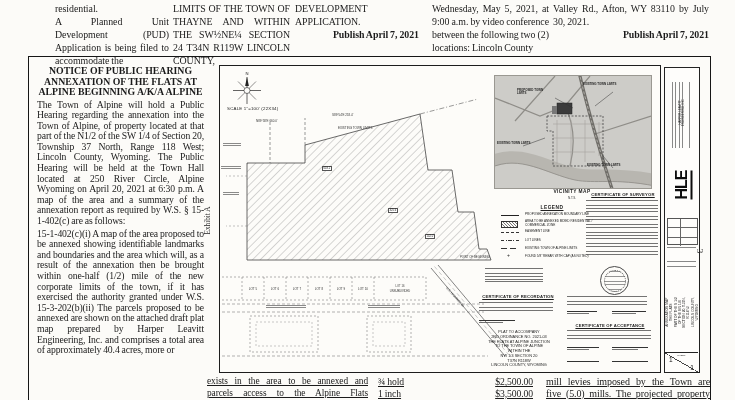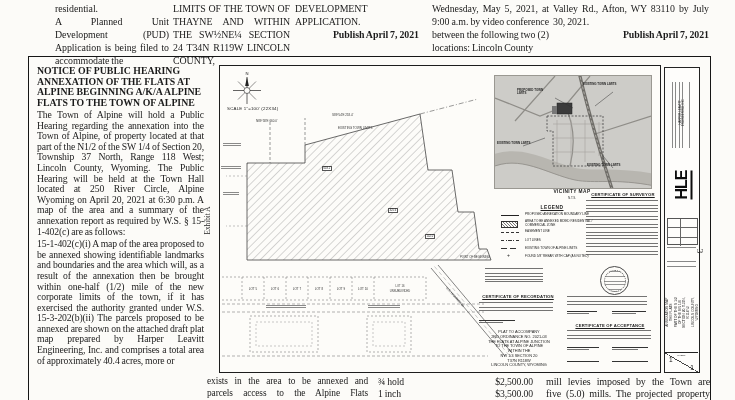--- a/index.html
+++ b/index.html
@@ -11,21 +11,21 @@
   .tc1{left:55px;width:114px;}
   .tc2{left:173px;width:117px;}
   .tc3{left:295px;width:124px;}
   .tc4{left:432px;width:117px;}
   .tc5{left:553px;width:156px;}
   .publish{text-align:right;font-weight:bold;}
   
   .notice-box{position:absolute;left:28px;top:56px;width:681px;height:344px;
               border:1.6px solid #161616;border-bottom:none;}
   .notice-text{position:absolute;left:8px;top:9px;width:167px;}
-  .ntitle{font-weight:bold;font-size:9.8px;line-height:10.5px;white-space:nowrap;}
+  .ntitle{font-weight:bold;text-align:center;font-size:9.8px;line-height:10.5px;white-space:nowrap;}
   .nbody{font-size:9.7px;line-height:10.6px;text-align:justify;margin-top:2px;
          letter-spacing:-0.12px;word-spacing:-0.35px;}
   .exhibit{position:absolute;left:149px;top:158px;width:62px;height:11px;
            transform:rotate(-90deg);transform-origin:center;text-align:center;
            font-size:7.2px;color:#222;}
   
   .map{position:absolute;left:190px;top:8px;width:440px;height:306px;
        border:1.3px solid #1d1d1d;background:#fdfcf9;font-family:"Liberation Sans",sans-serif;}
   .map svg.linework{position:absolute;left:0;top:0;}
   .scale-text{position:absolute;left:7px;top:40px;font-size:4.4px;color:#222;letter-spacing:0.2px;}
@@ -94,21 +94,21 @@
             line-height:4.3px;color:#1d1d1d;}
   .tb-sheet{position:absolute;top:284px;left:0;width:32.8px;height:18.9px;border-top:1px solid #222;
       background:linear-gradient(to top right,transparent 48.8%,#444 48.8%,#444 51.2%,transparent 51.2%);}
   .tb-sheet .lab{position:absolute;top:0.5px;left:0;width:100%;text-align:center;font-size:2.5px;color:#333;}
   .tb-sheet .n1{position:absolute;left:4px;top:3px;font-size:6.5px;color:#111;}
   .tb-sheet .n2{position:absolute;right:4px;bottom:0.5px;font-size:6.5px;color:#111;}
   .page3{position:absolute;left:698px;top:246px;font-size:9px;color:#333;
          transform:rotate(90deg);transform-origin:center;}
   
   .bcol{position:absolute;top:376px;font-size:9.6px;line-height:11.5px;
-        letter-spacing:-0.1px;word-spacing:-0.3px;}
+        letter-spacing:-0.1px;word-spacing:-0.3px;text-decoration:underline;}
   .bline{text-align:justify;text-align-last:justify;white-space:normal;}
   .b2{left:207px;width:161px;font-size:9.4px;}
   .b3{left:378px;width:155px;font-size:9.7px;}
   .b3 .feerow{display:flex;justify-content:space-between;}
   .b4{left:546px;width:164px;font-size:10px;}
   .hwy-label{position:absolute;left:228px;top:220px;font-size:3.1px;color:#333;
              transform:rotate(48deg);transform-origin:left top;white-space:nowrap;}
 </style>
 </head>
 <body>
@@ -133,21 +133,20 @@
     <div>Valley Rd., Afton, WY 83110 by July 30, 2021.</div>
     <div class="publish">Publish April 7, 2021</div>
   </div>
 
   <div class="notice-box">
 
     <div class="notice-text">
       <div class="ntitle">NOTICE OF PUBLIC HEARING</div>
       <div class="ntitle">ANNEXATION OF THE FLATS AT</div>
       <div class="ntitle">ALPINE BEGINNING A/K/A ALPINE</div>
-      <div class="ntitle">FLATS TO THE TOWN OF ALPINE</div>
       <div class="nbody">The Town of Alpine will hold a Public Hearing regarding the annexation into the Town of Alpine, of property located at that part of the N1/2 of the SW 1/4 of Section 20, Township 37 North, Range 118 West; Lincoln County, Wyoming. The Public Hearing will be held at the Town Hall located at 250 River Circle, Alpine Wyoming on April 20, 2021 at 6:30 p.m. A map of the area and a summary of the annexation report as required by W.S. § 15-1-402(c) are as follows:</div>
       <div class="nbody">15-1-402(c)(i) A map of the area proposed to be annexed showing identifiable landmarks and boundaries and the area which will, as a result of the annexation then be brought within one-half (1/2) mile of the new corporate limits of the town, if it has exercised the authority granted under W.S. 15-3-202(b)(ii) The parcels proposed to be annexed are shown on the attached draft plat map prepared by Harper Leavitt Engineering, Inc. and comprises a total area of approximately 40.4 acres, more or</div>
     </div>
 
     <div class="exhibit">Exhibit A</div>
 
     <div class="map">
 
       <svg class="linework" width="440" height="306" viewBox="0 0 440 306">
         <defs>

